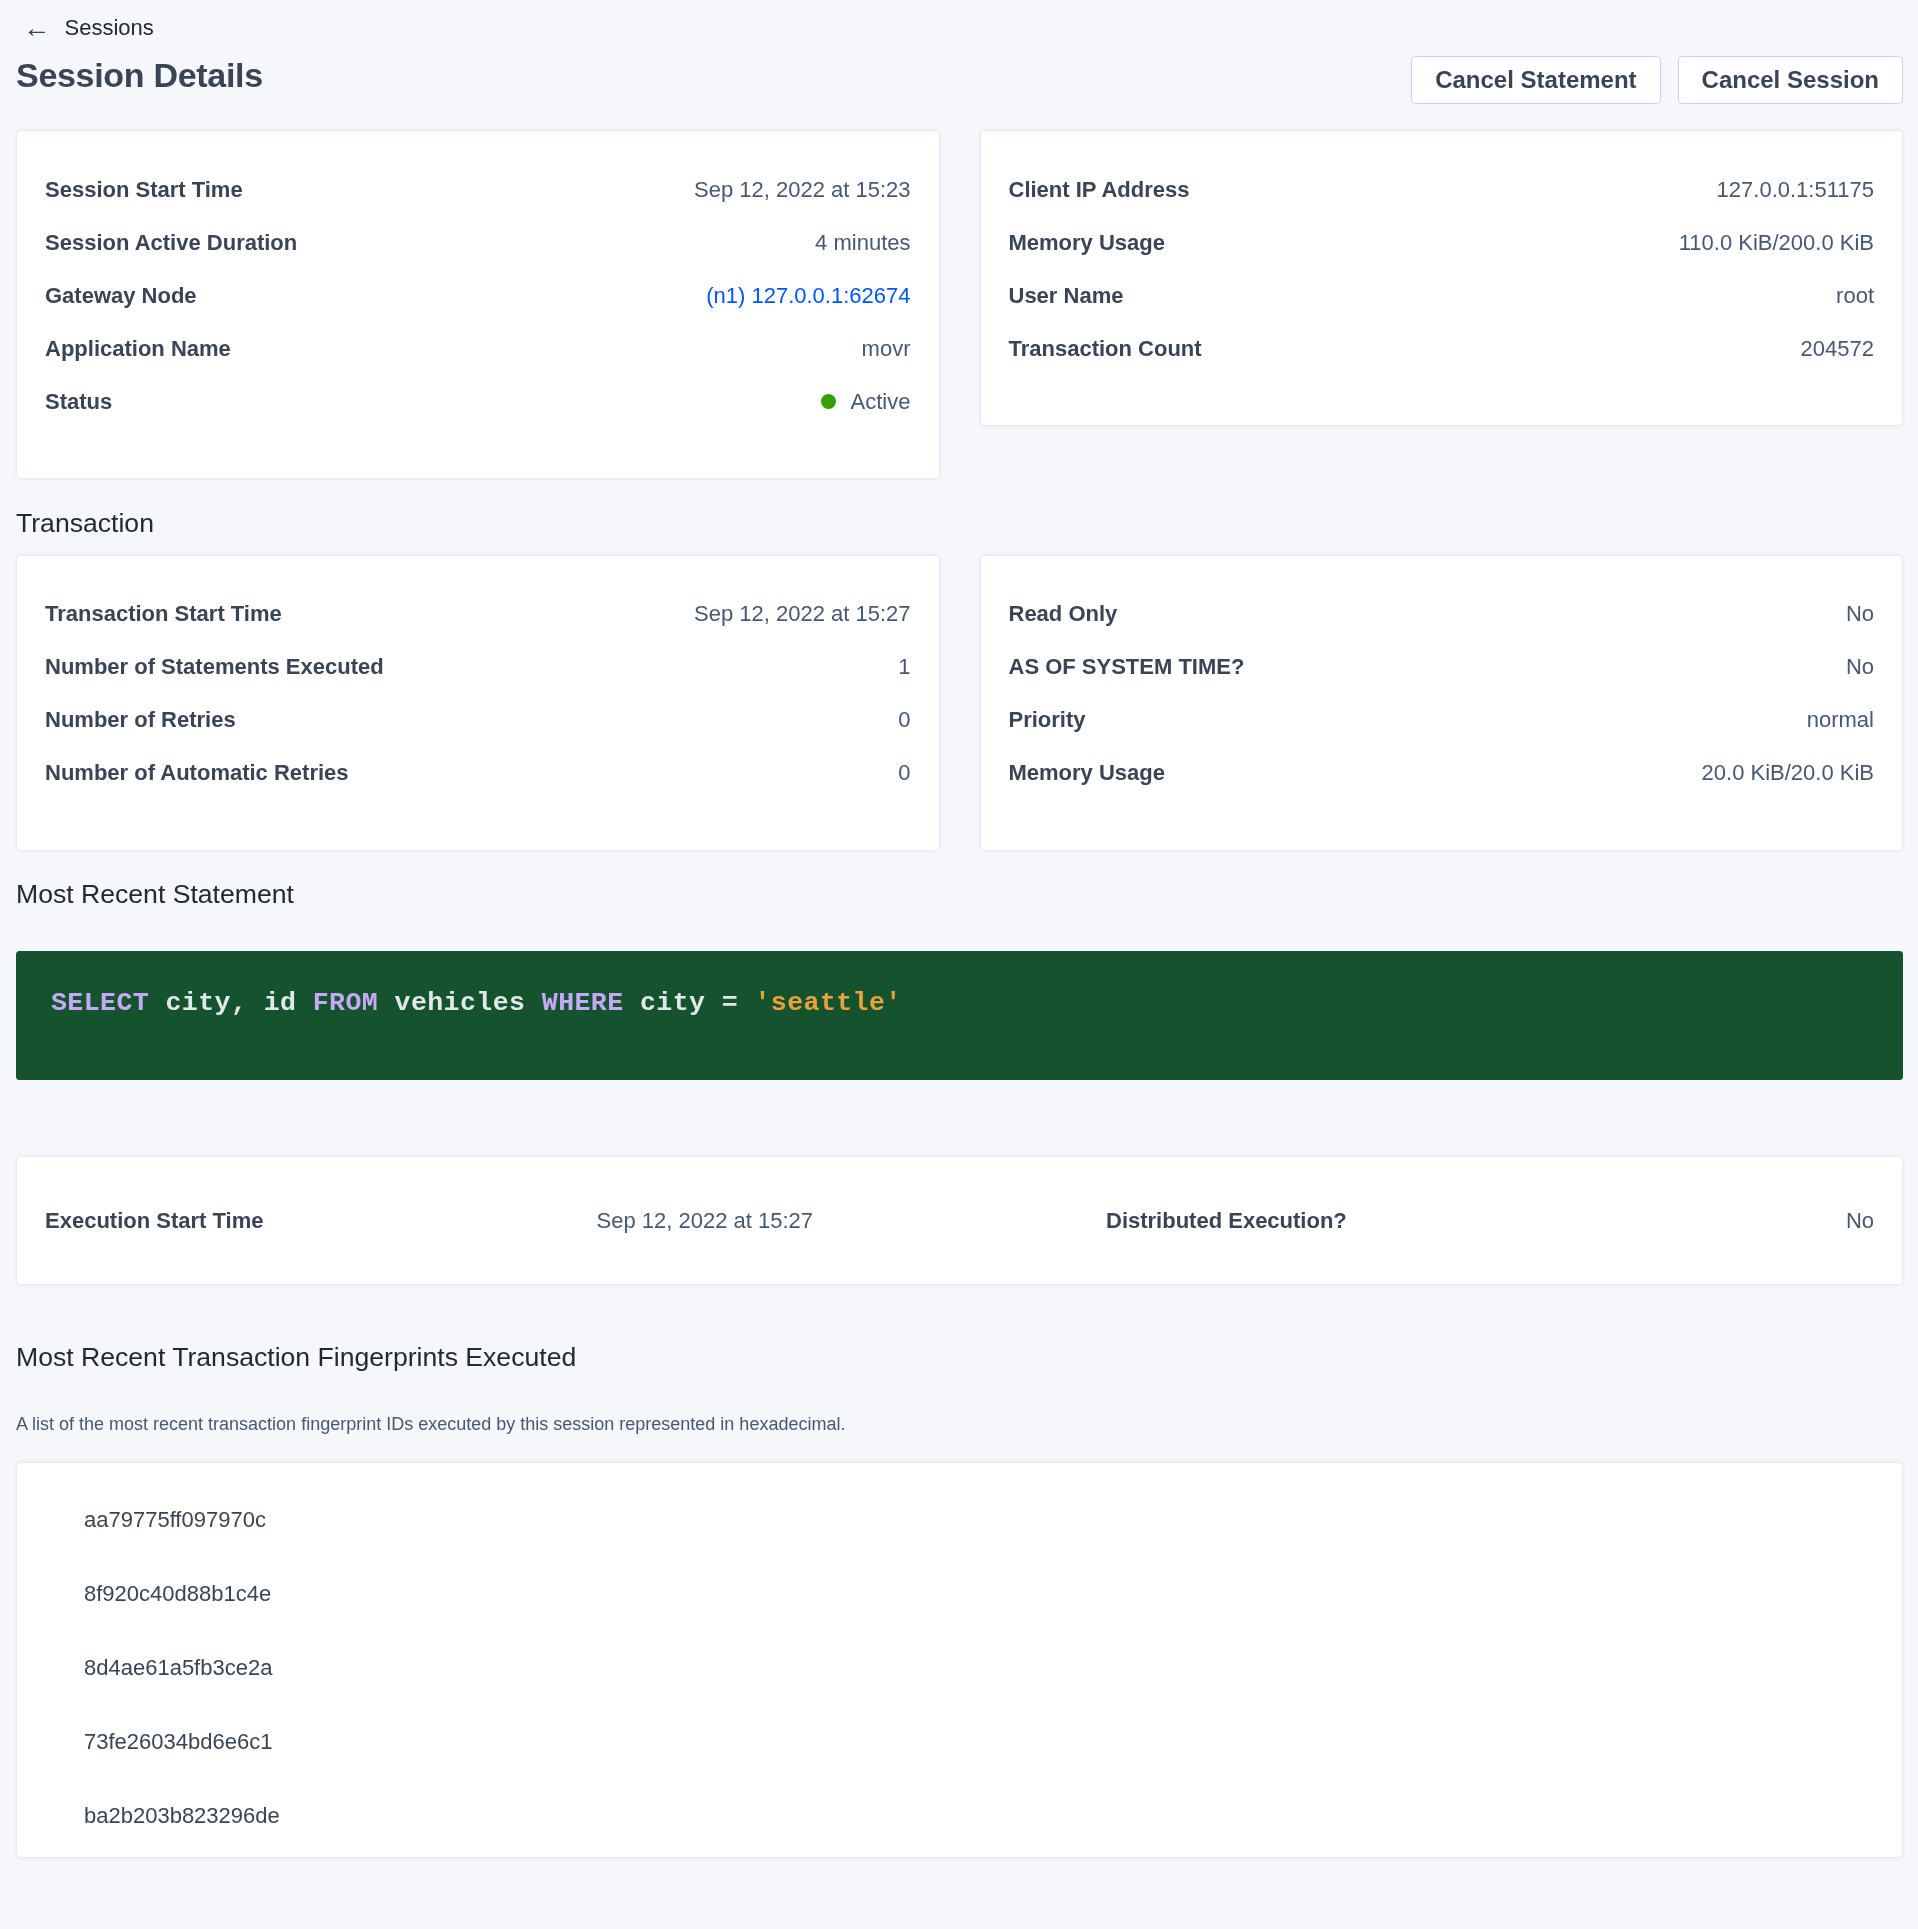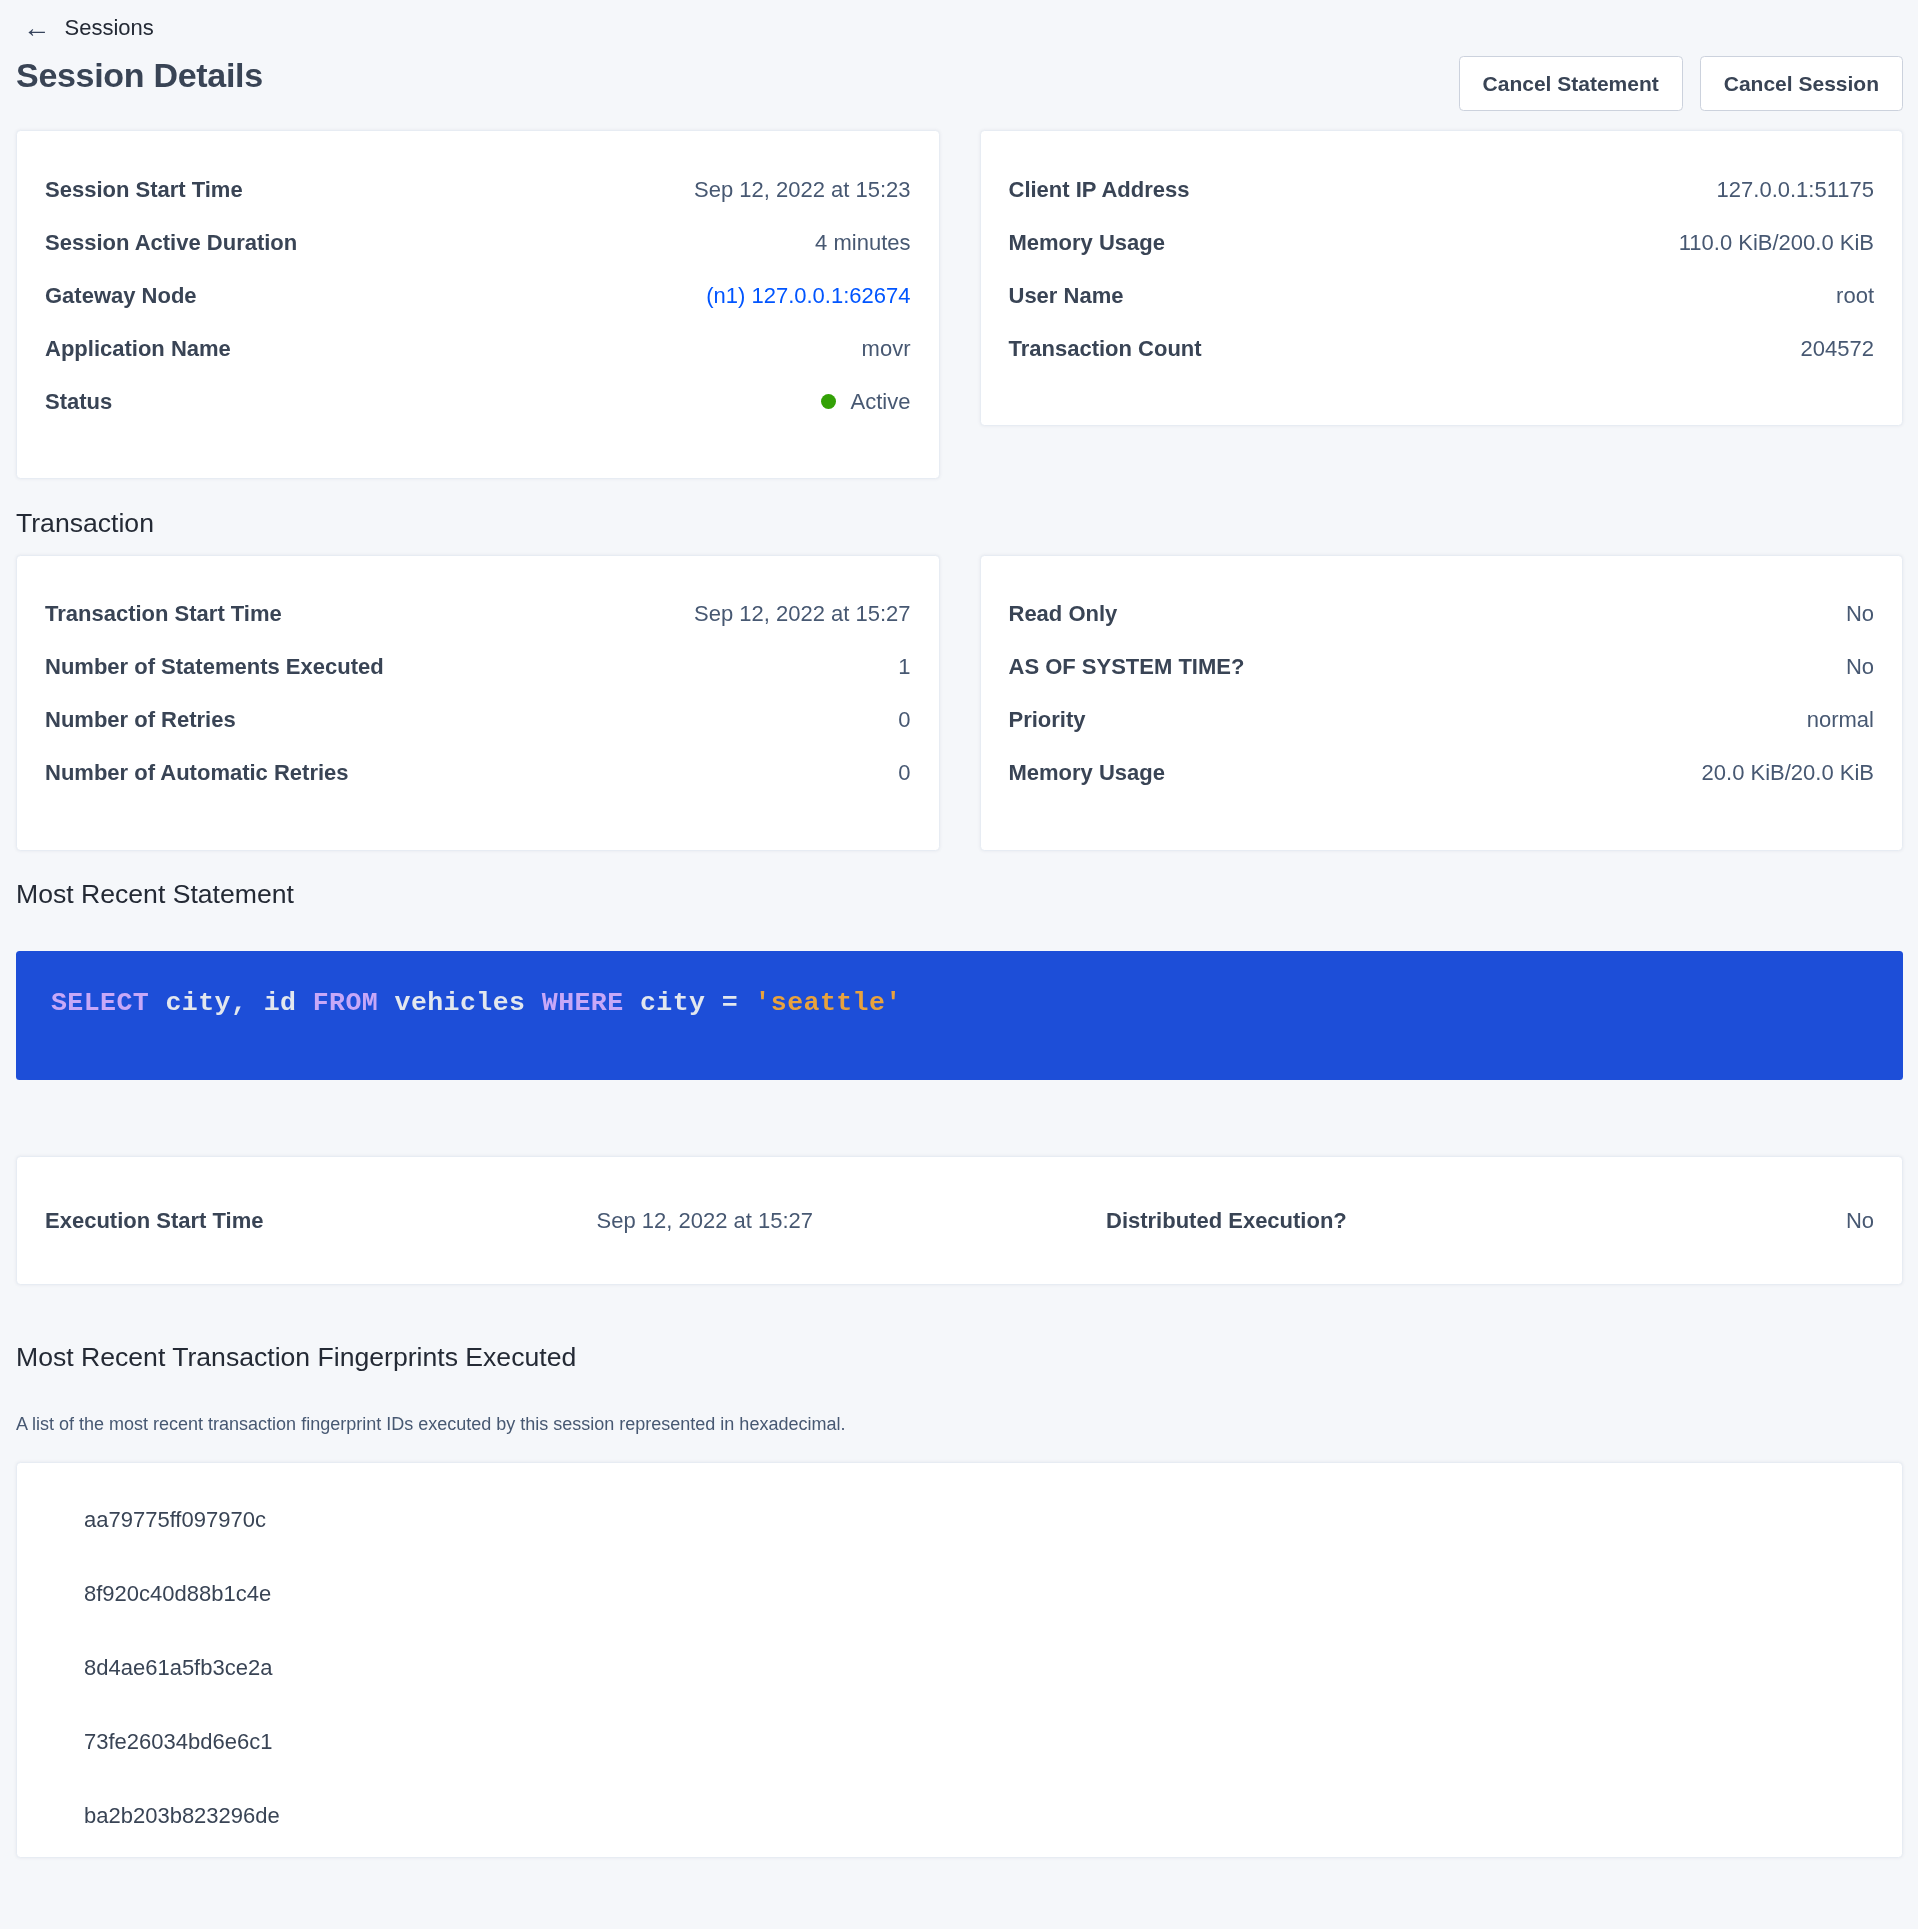--- a/index.html
+++ b/index.html
@@ -35,27 +35,27 @@
   }
   .page-title {
     font-size: 34px;
     font-weight: 700;
     color: #394455;
     letter-spacing: -0.3px;
     margin: 0;
   }
   .actions { display: flex; gap: 17px; }
   .btn {
-    height: 55px;
+    height: 48px;
     padding: 0 23px;
     background: #ffffff;
     border: 0.9px solid #ccd2dd;
     border-radius: 4.4px;
     font-family: "Liberation Sans", "DejaVu Sans", sans-serif;
-    font-size: 21px;
+    font-size: 24px;
     font-weight: 700;
     color: #394455;
     display: inline-flex;
     align-items: center;
     cursor: pointer;
   }
 
   
   .cards-row {
     display: grid;
@@ -95,21 +95,21 @@
     font-size: 26.6px;
     font-weight: 500;
     color: #242a35;
     line-height: 34px;
     margin: 26.6px 0 15px 0;
   }
   .section-h.fp { margin-top: 55px; margin-bottom: 12px; }
 
   
   .code-block {
-    background: #1d4ed8;
+    background: #14532d;
     border-radius: 3.5px;
     height: 129px;
     padding: 37px 35px 0 35px;
     margin-top: 40px;
   }
   .code-block code {
     font-family: "Liberation Mono", "DejaVu Sans Mono", monospace;
     font-size: 26.6px;
     font-weight: 700;
     white-space: pre;

